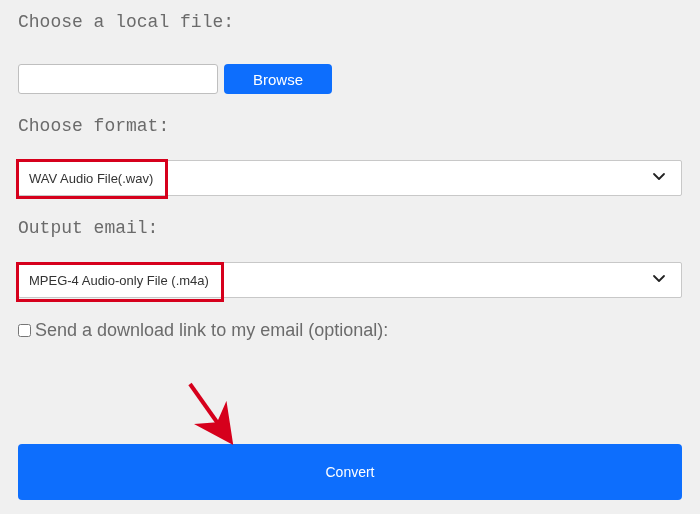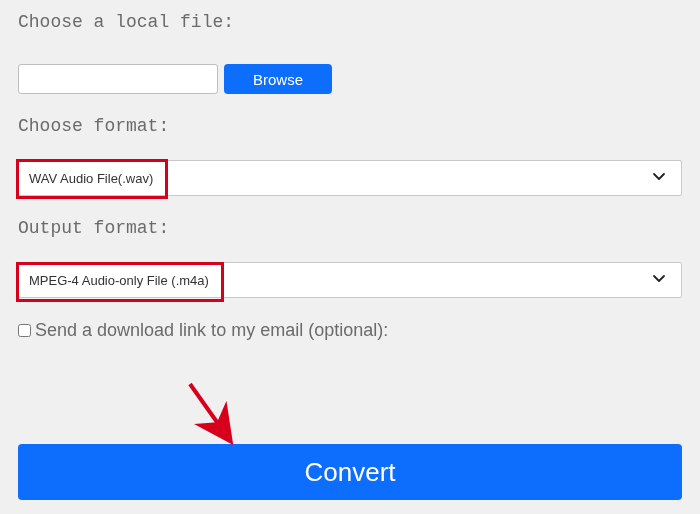--- a/index.html
+++ b/index.html
@@ -89,21 +89,21 @@
   .convert-btn {
     position: absolute;
     left: 18px;
     right: 18px;
     bottom: 14px;
     height: 56px;
     background: #0d6efd;
     color: #fff;
     border: none;
     border-radius: 4px;
-    font-size: 26px;
+    font-size: 14px;
     cursor: pointer;
   }
   .arrow {
     position: absolute;
     left: 182px;
     top: 378px;
     pointer-events: none;
   }
 </style>
 </head>
@@ -123,21 +123,21 @@
     <span>WAV Audio File(.wav)</span>
     <span class="chev">
       <svg width="16" height="16" viewBox="0 0 16 16">
           <path d="M3 5.5 L8 10.5 L13 5.5" stroke="#222" stroke-width="1.8" fill="none" stroke-linecap="round" stroke-linejoin="round"></path>
         </svg>
     </span>
   </div>
 </div>
 
 <div class="section">
-  <div class="label">Output format:</div>
+  <div class="label">Output email:</div>
   <div class="dropdown" id="output-dd">
     <span>MPEG-4 Audio-only File (.m4a)</span>
     <span class="chev">
       <svg width="16" height="16" viewBox="0 0 16 16">
           <path d="M3 5.5 L8 10.5 L13 5.5" stroke="#222" stroke-width="1.8" fill="none" stroke-linecap="round" stroke-linejoin="round"></path>
         </svg>
     </span>
   </div>
 </div>
 

